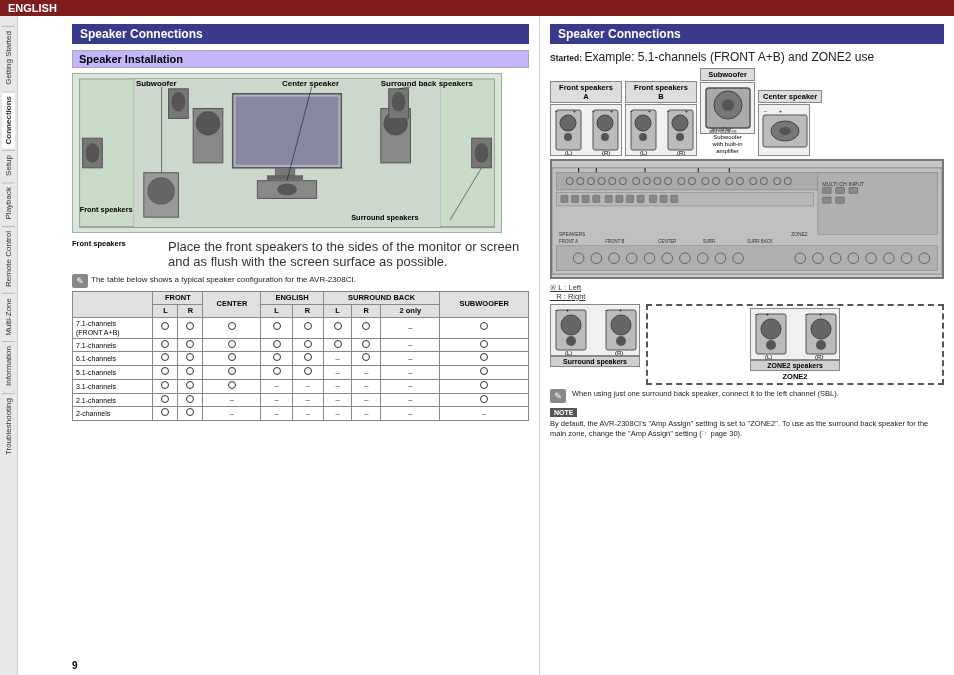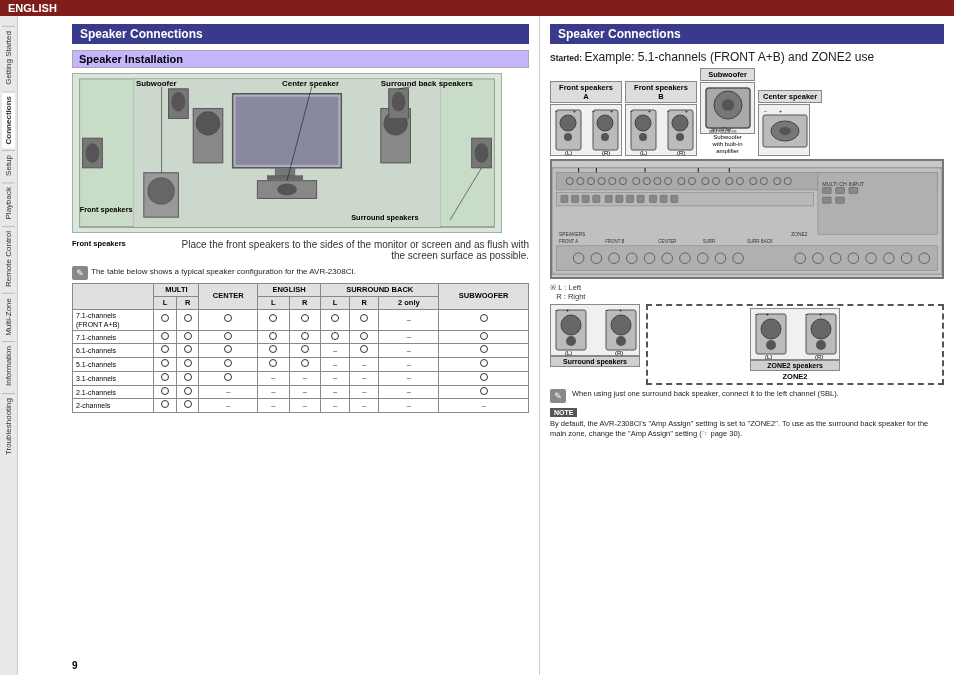--- a/index.html
+++ b/index.html
@@ -265,33 +265,33 @@
           <line x1="328" y1="15" x2="340" y2="13" stroke="#000" stroke-width="0.5"></line>
 
           <text x="5" y="140" font-size="7.5" font-weight="bold" fill="#000">Front speakers</text>
           <text x="280" y="148" font-size="7.5" font-weight="bold" fill="#000">Surround speakers</text>
           <line x1="412" y1="95" x2="380" y2="148" stroke="#000" stroke-width="0.5"></line>
         </svg>
       </div>
 
       <div style="display:flex; gap:6px; margin-bottom:5px;">
         <div style="width:90px; font-size:7.5px; font-weight:bold; color:#000;">Front speakers</div>
-        <div style="font-size:10px; color:#333; flex:1;text-align:right;">Place the front speakers to the sides of the monitor or screen and as flush with the screen surface as possible.</div>
+        <div style="font-size:13px; color:#333; flex:1;">Place the front speakers to the sides of the monitor or screen and as flush with the screen surface as possible.</div>
       </div>
 
       <div style="display:flex; align-items:center; margin-bottom:3px;">
         <span class="pen-icon">✎</span>
         <span class="table-note">The table below shows a typical speaker configuration for the AVR-2308CI.</span>
       </div>
 
       <table class="config-table">
         <thead>
           <tr>
             <th rowspan="2" class="row-label"></th>
-            <th colspan="2">MULTI</th>
+            <th colspan="2">FRONT</th>
             <th rowspan="2">CENTER</th>
             <th colspan="2">ENGLISH</th>
             <th colspan="3">SURROUND BACK</th>
             <th rowspan="2">SUBWOOFER</th>
           </tr>
           <tr>
             <th>L</th>
             <th>R</th>
             <th>L</th>
             <th>R</th>
@@ -555,21 +555,21 @@
           <text x="270" y="77" font-size="5.5" fill="#333">ZONE2</text>
 
           <line x1="30" y1="5" x2="30" y2="0" stroke="#000" stroke-width="1"></line>
           <line x1="50" y1="5" x2="50" y2="0" stroke="#000" stroke-width="1"></line>
           <line x1="105" y1="5" x2="105" y2="0" stroke="#000" stroke-width="1"></line>
           <line x1="165" y1="5" x2="165" y2="0" stroke="#000" stroke-width="1"></line>
           <line x1="200" y1="5" x2="200" y2="0" stroke="#000" stroke-width="1"></line>
         </svg>
       </div>
 
-      <div style="font-size:7.5px; margin-bottom:3px; color:#333;">
+      <div style="font-size:7.5px; margin-bottom:3px; color:#333;text-decoration:underline;">
         ※ L : Left<br>
         &nbsp;&nbsp; R : Right
       </div>
 
       <div style="display:flex; gap:6px; align-items:flex-start;">
 
         <div>
           <div style="border:1px solid #888; background:#f0f0f0; width:90px; height:52px;">
             <svg width="90" height="52">
               <rect x="5" y="5" width="30" height="40" rx="2" fill="#bbb" stroke="#555" stroke-width="1"></rect>

